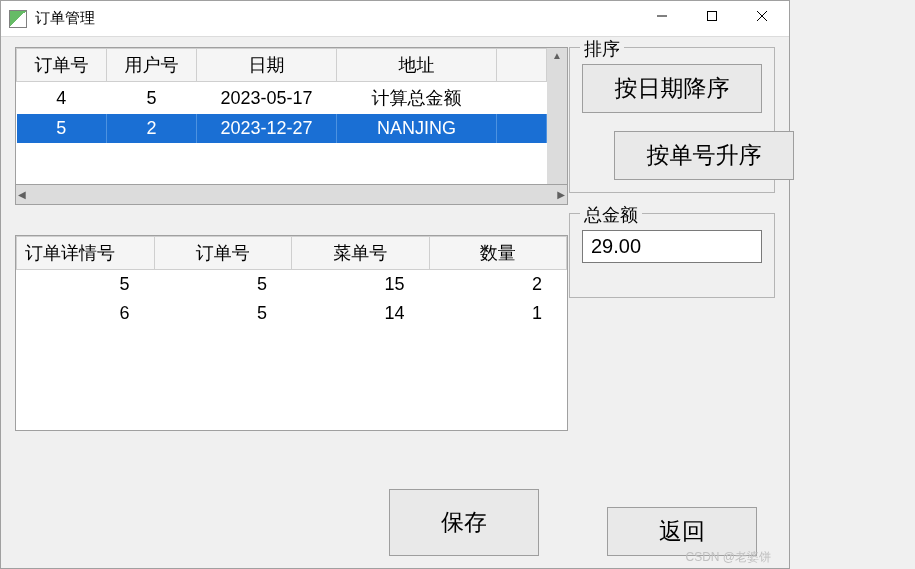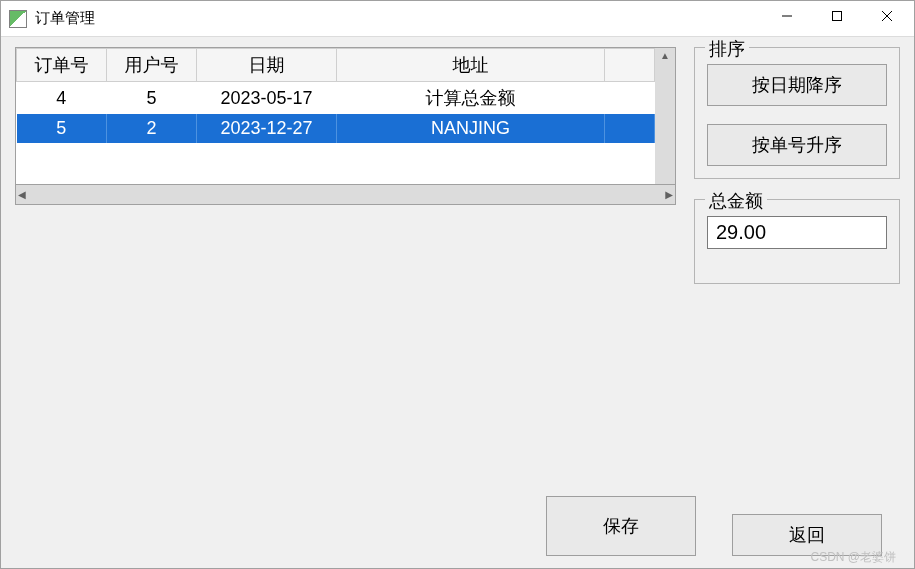--- a/index.html
+++ b/index.html
@@ -5,21 +5,21 @@
     * { box-sizing: border-box; margin: 0; padding: 0; }
     body {
       font-family: "Microsoft YaHei", "SimSun", Arial, sans-serif;
       font-size: 16px;
       background: #f0f0f0;
       overflow: hidden;
       width: 915px;
       height: 569px;
     }
     .window {
-      width: 915px;
+      width: 790px;
       height: 569px;
       background: #ffffff;
       border: 1px solid #a0a0a0;
       display: flex;
       flex-direction: column;
     }
     .titlebar {
       height: 36px;
       background: #ffffff;
       border-bottom: 1px solid #dcdcdc;
@@ -52,21 +52,21 @@
     }
     .win-btn svg { width: 12px; height: 12px; }
     .content {
       flex: 1;
       padding: 10px 14px 10px 14px;
       display: flex;
       flex-direction: column;
       background: #f0f0f0;
       position: relative;
     }
-    .top-zone { display: flex; gap: 18px; border-radius: 16px; }
+    .top-zone { display: flex; gap: 1px; border-radius: 16px; }
     .left-col { flex: 1; display: flex; flex-direction: column; }
     .right-col { width: 206px; display: flex; flex-direction: column; gap: 20px; }
     
     .tbl-outer {
       background: #ffffff;
       border: 1px solid #a0a0a0;
       position: relative;
     }
     .orders-outer { display: flex; flex-direction: column; height: 158px; }
     .details-outer { height: 196px; }
@@ -126,28 +126,28 @@
       top: -11px;
       left: 10px;
       background: #f0f0f0;
       padding: 0 4px;
       font-size: 18px;
     }
     .btn {
       background: #e9e9e9;
       border: 1px solid #9e9e9e;
       font-family: inherit;
-      font-size: 18px;
+      font-size: 23px;
       padding: 8px 0;
       cursor: default;
       width: 100%;
       display: block;
       text-align: center;
     }
-    .btn + .btn { margin-top: 18px; }
+    .btn + .btn { margin-top: 18px; margin-left: 32px; }
     
     .amt-field {
       width: 100%;
       border: 1px solid #7a7a7a;
       background: #ffffff;
       font-family: inherit;
       font-size: 20px;
       padding: 4px 8px;
       margin-bottom: 22px;
       outline: none;
@@ -235,20 +235,46 @@
             <span class="scrl-arrow">▲</span>
           </div>
           <div class="tbl-scroll-h">
             <span class="scrl-arrow">◀</span>
             <span class="scrl-arrow">▶</span>
           </div>
         </div>
 
         <div class="mid-gap"></div>
 
+        <div class="tbl-outer details-outer">
+          <table class="details-tbl">
+            <thead>
+              <tr>
+                <th style="width:130px">订单详情号</th>
+                <th style="width:130px">订单号</th>
+                <th style="width:130px">菜单号</th>
+                <th style="width:130px">数量</th>
+              </tr>
+            </thead>
+            <tbody id="details-rows">
+                <tr>
+                  <td>5</td>
+                  <td>5</td>
+                  <td>15</td>
+                  <td>2</td>
+                </tr>
+                <tr>
+                  <td>6</td>
+                  <td>5</td>
+                  <td>14</td>
+                  <td>1</td>
+                </tr>
+              </tbody>
+          </table>
+        </div>
 
       </div>
 
       <div class="right-col">
         <div class="fs">
           <div class="fs-label">排序</div>
           <button class="btn">按日期降序</button>
           <button class="btn">按单号升序</button>
         </div>
 

